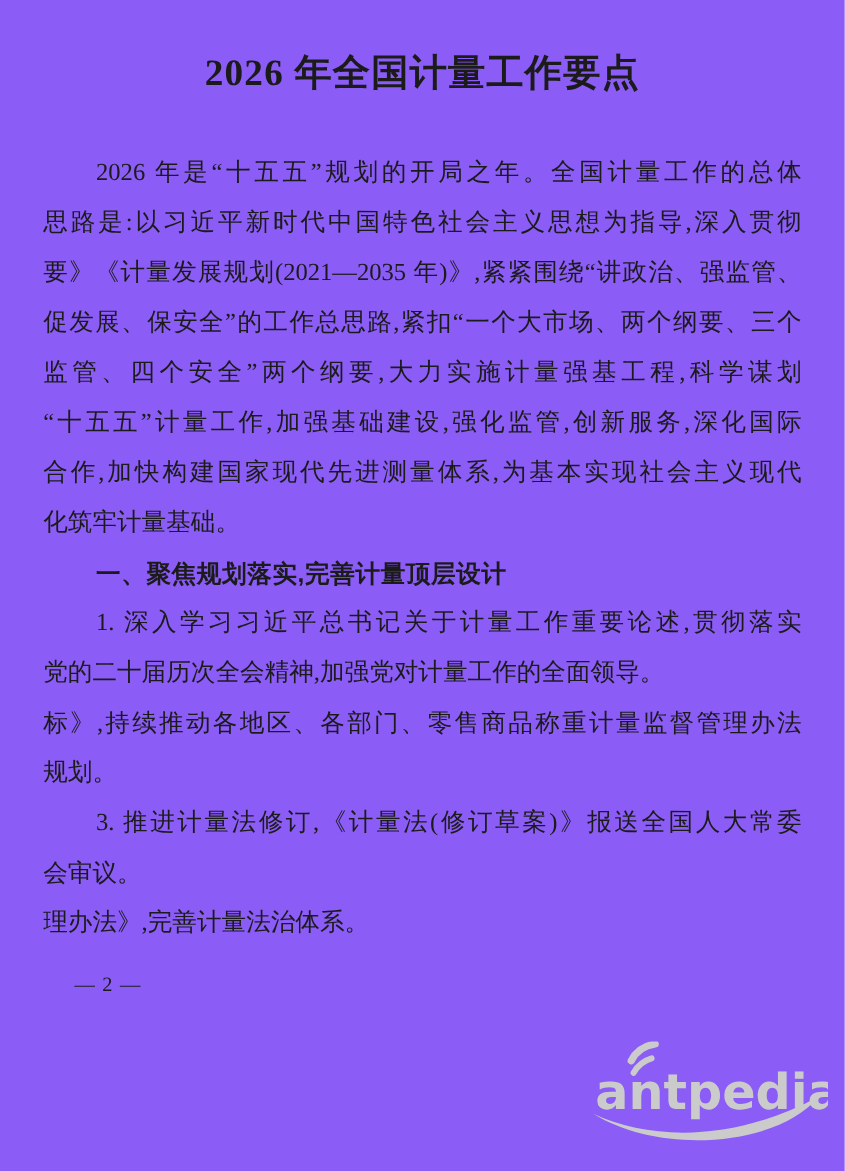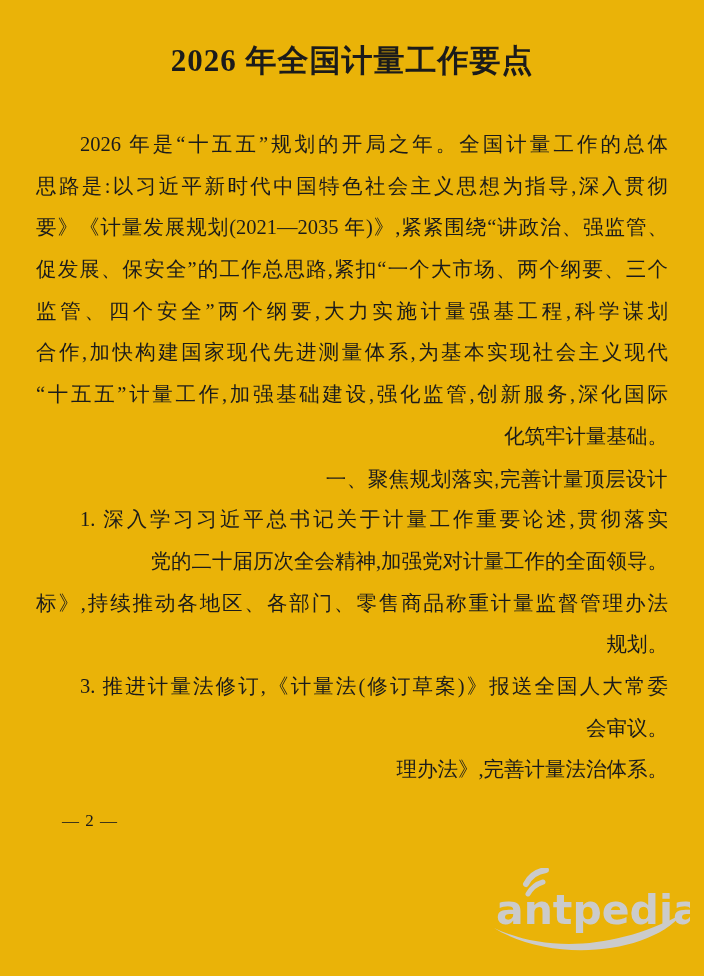--- a/index.html
+++ b/index.html
@@ -1,20 +1,20 @@
 <!DOCTYPE html>
 <html style="--text-color: #1b1b1b; --wm-color: #cbcbcb;"><head>
 <meta charset="utf-8">
 <style>
   html, body { margin: 0; padding: 0; background: #ffffff; }
   .page {
     position: relative;
     width: 704px;
     height: 976px;
-    background: #eab308;
+    background: #8b5cf6;
     color: var(--text-color, #1b1b1b);
     font-family: "Liberation Serif", serif;
     overflow: hidden;
   }
   .doc-title {
     padding-top: 40px;
     margin: 0;
     text-align: center;
     font-size: 31px;
     font-weight: bold;
@@ -23,32 +23,31 @@
   }
   .doc-body {
     margin-top: 42px;
     padding: 0 36px;
   }
   .line {
     height: 41.7px;
     line-height: 41.7px;
     font-size: 20.5px;
     white-space: nowrap;
-    text-align: right;
   }
   .line.j {
     white-space: normal;
     text-align: justify;
     text-align-last: justify;
     text-justify: inter-character;
   }
   .line.ind { text-indent: 44px; }
   .line.heading {
     font-family: "Liberation Sans", sans-serif;
-    font-weight: normal;
+    font-weight: bold;
     letter-spacing: 0.5px;
   }
   .page-number {
     margin-top: 20px;
     padding-left: 62px;
     font-size: 17px;
     letter-spacing: 1px;
   }
   .watermark {
     position: absolute;
@@ -73,22 +72,22 @@
 <div class="page">
 
   <h1 class="doc-title">2026 年全国计量工作要点</h1>
 
   <div class="doc-body">
       <div class="line j ind">2026 年是“十五五”规划的开局之年。全国计量工作的总体</div>
       <div class="line j">思路是:以习近平新时代中国特色社会主义思想为指导,深入贯彻</div>
       <div class="line j">要》《计量发展规划(2021—2035 年)》,紧紧围绕“讲政治、强监管、</div>
       <div class="line j">促发展、保安全”的工作总思路,紧扣“一个大市场、两个纲要、三个</div>
       <div class="line j">监管、四个安全”两个纲要,大力实施计量强基工程,科学谋划</div>
+      <div class="line j">“十五五”计量工作,加强基础建设,强化监管,创新服务,深化国际</div>
       <div class="line j">合作,加快构建国家现代先进测量体系,为基本实现社会主义现代</div>
-      <div class="line j">“十五五”计量工作,加强基础建设,强化监管,创新服务,深化国际</div>
       <div class="line">化筑牢计量基础。</div>
       <div class="line ind heading">一、聚焦规划落实,完善计量顶层设计</div>
       <div class="line j ind">1. 深入学习习近平总书记关于计量工作重要论述,贯彻落实</div>
       <div class="line">党的二十届历次全会精神,加强党对计量工作的全面领导。</div>
       <div class="line j">标》,持续推动各地区、各部门、零售商品称重计量监督管理办法</div>
       <div class="line">规划。</div>
       <div class="line j ind">3. 推进计量法修订,《计量法(修订草案)》报送全国人大常委</div>
       <div class="line">会审议。</div>
       <div class="line">理办法》,完善计量法治体系。</div>
     </div>

